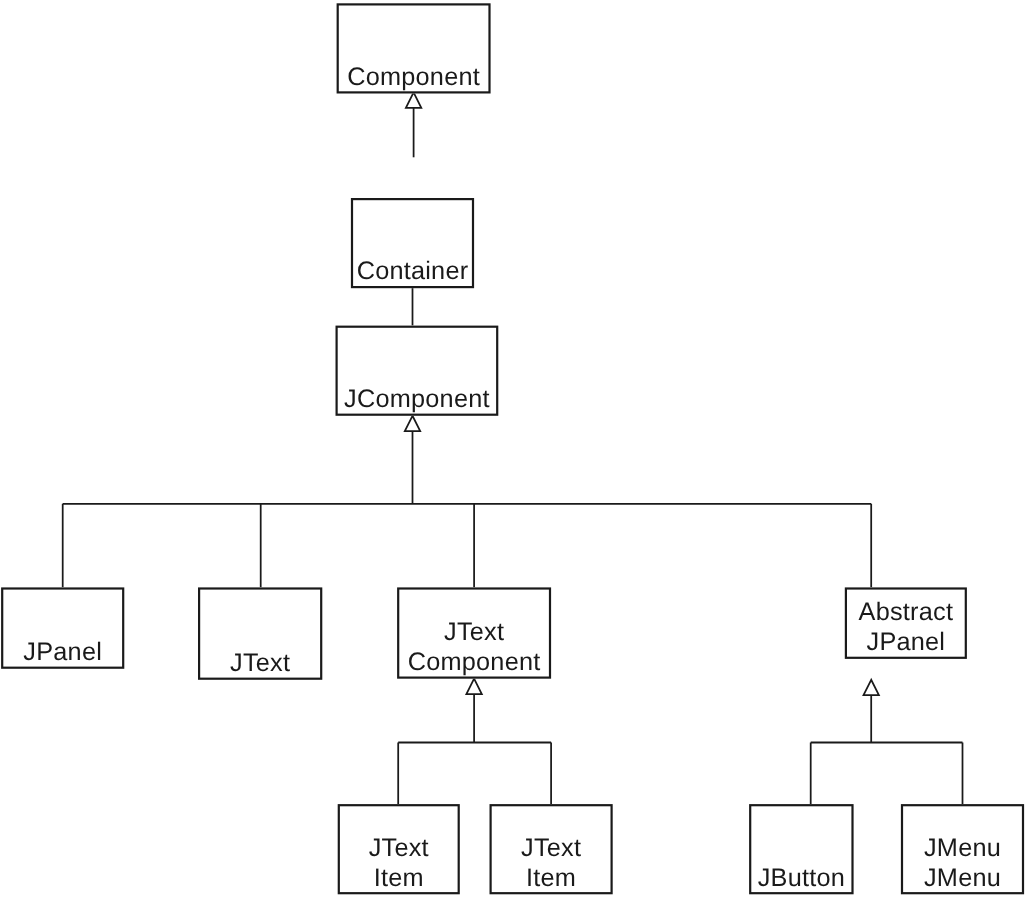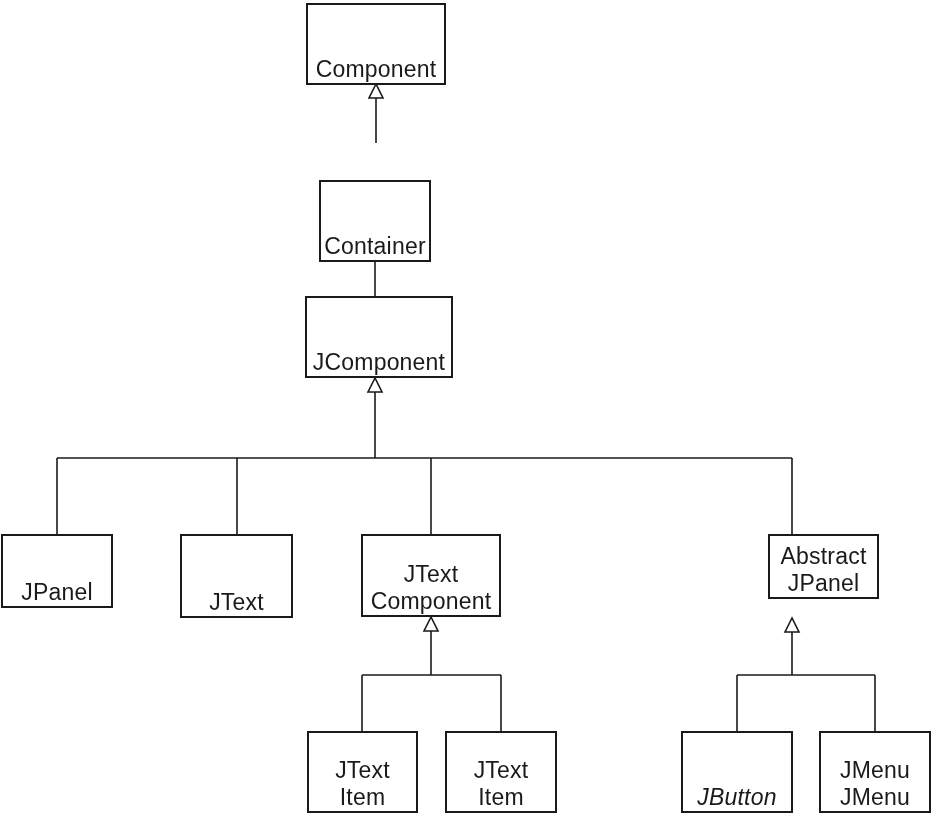--- a/index.html
+++ b/index.html
@@ -40,21 +40,21 @@
   
   #n-component       { left: 306px; top: 3px;   width: 140px; height: 82px; }
   #n-container       { left: 319px; top: 143px; width: 112px; height: 82px; margin-top: 37px; }
   #n-jcomponent      { left: 305px; top: 296px; width: 148px; height: 82px; }
   #n-jpanel          { left: 1px;   top: 534px; width: 112px; height: 74px; }
   #n-jlabel          { left: 180px; top: 534px; width: 113px; height: 84px; }
   #n-jtext-component { left: 361px; top: 534px; width: 140px; height: 83px; }
   #n-abstract-button { left: 737px; top: 534px; width: 111px; height: 65px; margin-left: 31px; }
   #n-jtext-field     { left: 307px; top: 731px; width: 111px; height: 82px; }
   #n-jtext-area      { left: 445px; top: 731px; width: 112px; height: 82px; }
-  #n-jbutton         { left: 681px; top: 731px; width: 112px; height: 82px; font-style: italic; }
+  #n-jbutton         { left: 681px; top: 731px; width: 95px; height: 82px; }
   #n-jmenu-item      { left: 819px; top: 731px; width: 112px; height: 82px; }
 </style>
 </head>
 <body>
 
 <div class="canvas">
 
   <svg class="connectors" width="932" height="815" viewBox="0 0 932 815" fill="none" stroke="#1a1a1a" stroke-width="1.6">
 
     <g>

